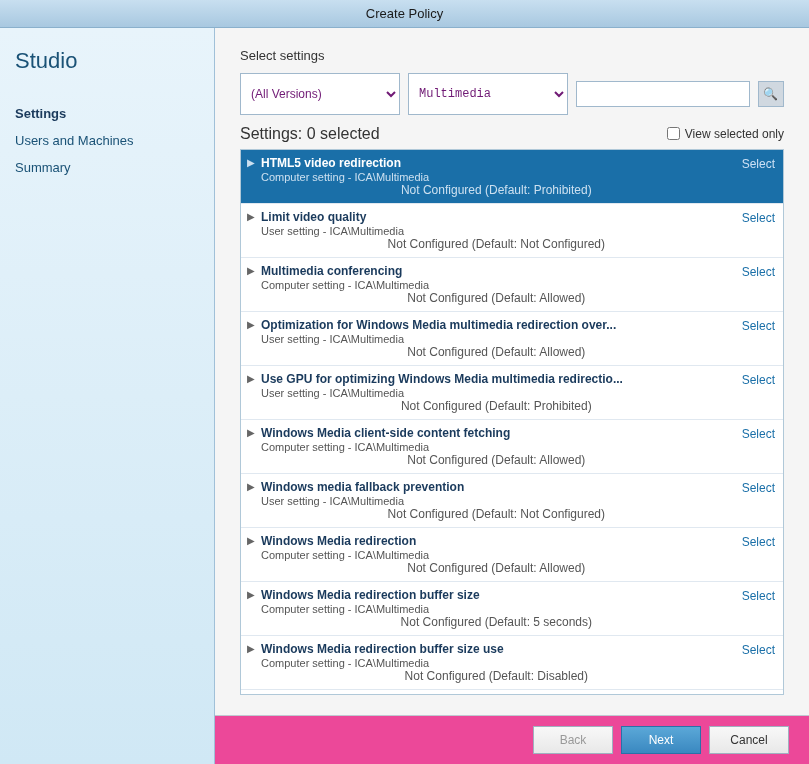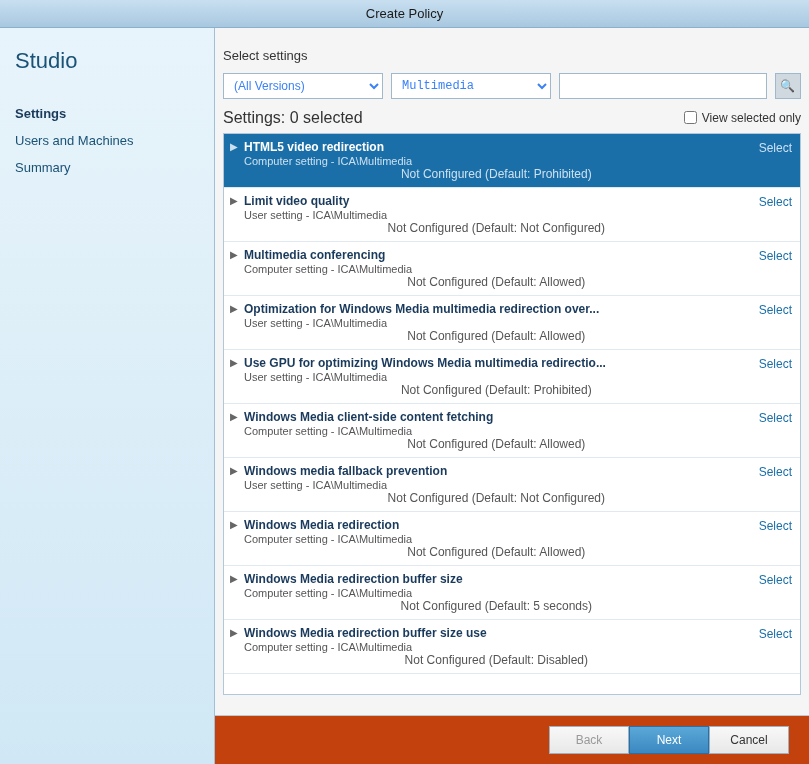--- a/index.html
+++ b/index.html
@@ -56,43 +56,43 @@
     }
     .content-area {
       flex: 1;
       background: #f5f5f5;
       display: flex;
       flex-direction: column;
       overflow: hidden;
     }
     .content-inner {
       flex: 1;
-      padding: 20px 8px;
+      padding: 20px 25px;
       display: flex;
       flex-direction: column;
       overflow: hidden;
     }
     .section-title {
       font-size: 13px;
       color: #333;
       margin-bottom: 10px;
     }
     .filter-row {
       display: flex;
       align-items: center;
       gap: 8px;
       margin-bottom: 10px;
     }
     .filter-select {
-      height: 26px;
+      height: 42px;
       font-size: 12px;
       border: 1px solid #a0b8cc;
       background: white;
       padding: 0 6px;
-      color: #3b82f6;
+      color: #701a75;
       cursor: pointer;
       outline: none;
     }
     .filter-select-versions {
       width: 160px;
     }
     .filter-select-category {
       width: 160px;
       font-family: Liberation Mono, monospace;
     }
@@ -195,25 +195,26 @@
     .select-link {
       font-size: 12px;
       color: #1a6fa8;
       cursor: pointer;
       text-decoration: none;
       flex-shrink: 0;
       margin-left: 10px;
       margin-top: 1px;
     }
     .footer {
-      background: #c2410c;
+      background: #ec4899;
       border-top: 1px solid #c0c8d0;
       padding: 10px 20px;
       display: flex;
       justify-content: flex-end;
+      gap: 8px;
       align-items: center;
     }
     .footer-btn {
       width: 80px;
       height: 28px;
       font-size: 12px;
       border: 1px solid #a0b0c0;
       cursor: pointer;
       background: linear-gradient(to bottom, #f8f8f8, #e8e8e8);
       color: #333;

